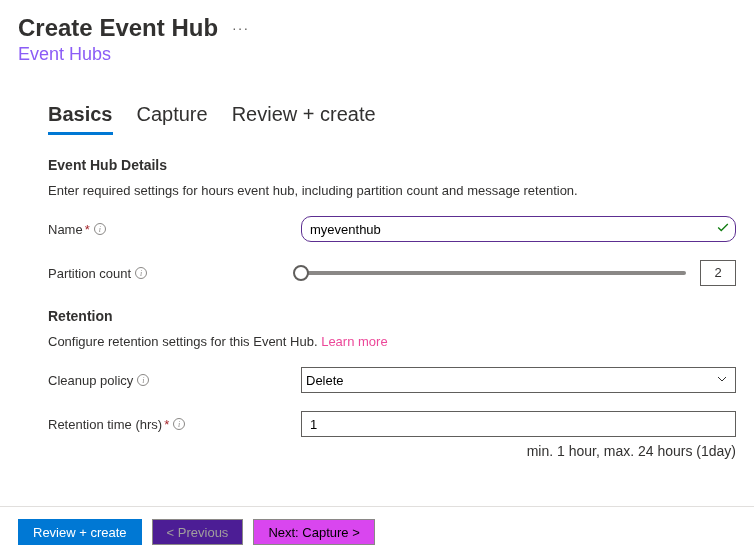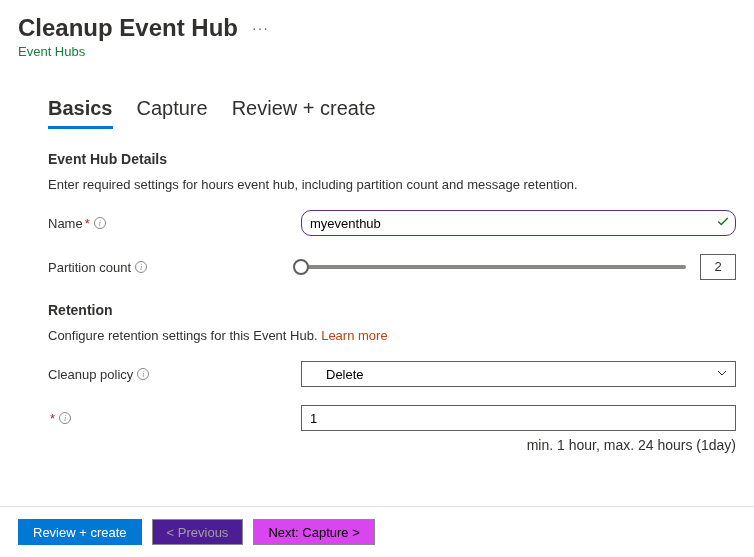--- a/index.html
+++ b/index.html
@@ -9,21 +9,21 @@
     color: #323130;
     background: #fff;
     width: 754px;
     height: 557px;
     position: relative;
   }
   .header { padding: 14px 18px 6px 18px; }
   .title-row { display: flex; align-items: center; gap: 14px; }
   .page-title { font-size: 24px; font-weight: 600; color: #323130; }
   .more-icon { color: #605e5c; font-size: 14px; cursor: pointer; letter-spacing: 1px; }
-  .subtitle { font-size: 13px; color: #15803d; margin-top: 2px; }
+  .subtitle { font-size: 18px; color: #8b5cf6; margin-top: 2px; }
   .content { padding: 0 18px 0 48px; }
   .tabs { display: flex; gap: 24px; margin-top: 26px; border-bottom: none; }
   .tab { font-size: 20px; padding: 6px 0; cursor: pointer; color: #323130; border-bottom: 2px solid transparent; }
   .tab.active { font-weight: 600; border-bottom: 3px solid #0078d4; }
   .section-title { font-size: 14px; font-weight: 600; margin-top: 22px; margin-bottom: 10px; }
   .section-desc { font-size: 13px; color: #323130; margin-bottom: 18px; }
   .form-row { display: flex; align-items: center; margin-bottom: 18px; }
   .form-label { width: 253px; font-size: 13px; display: flex; align-items: center; }
   .req { color: #a4262c; margin-left: 2px; }
   .info-icon {
@@ -47,23 +47,23 @@
   }
   .slider-thumb {
     position: absolute; left: 0; top: 50%; transform: translate(-50%, -50%);
     width: 16px; height: 16px; background: #fff; border: 2px solid #605e5c; border-radius: 50%;
     cursor: pointer;
   }
   .slider-value {
     width: 36px; height: 26px; border: 1px solid #605e5c; text-align: center;
     font-size: 13px; line-height: 24px;
   }
-  .link { color: #c2410c; cursor: pointer; }
+  .link { color: #ec4899; cursor: pointer; }
   .select {
-    width: 100%; height: 26px; border: 1px solid #605e5c; padding: 0 24px 0 24px;
+    width: 100%; height: 26px; border: 1px solid #605e5c; padding: 0 24px 0 4px;
     font-size: 13px; font-family: inherit; background: #fff;
     appearance: none; -webkit-appearance: none;
   }
   .select-wrap { position: relative; width: 100%; }
   .chevron-down {
     position: absolute; right: 8px; top: 6px; pointer-events: none;
   }
   .hint { text-align: right; font-size: 14px; color: #323130; margin-top: 4px; }
   .footer {
     position: absolute; left: 0; right: 0; bottom: 0;
@@ -75,21 +75,21 @@
     border: 1px solid #8a8886; background: #d946ef; cursor: pointer;
   }
   .btn.primary { background: #0078d4; color: #fff; border-color: #0078d4; font-weight: 400; }
   .btn.disabled { color: #a19f9d; cursor: default; background: #4c1d95; }
 </style>
 </head>
 <body>
 
 <div class="header">
   <div class="title-row">
-    <h1 class="page-title">Cleanup Event Hub</h1>
+    <h1 class="page-title">Create Event Hub</h1>
     <span class="more-icon">···</span>
   </div>
   <div class="subtitle">Event Hubs</div>
 </div>
 
 <div class="content">
 
   <div class="tabs">
     <div class="tab active">Basics</div>
     <div class="tab">Capture</div>
@@ -147,20 +147,21 @@
           <svg width="12" height="12" viewBox="0 0 12 12">
               <path d="M2 4 L6 8 L10 4" stroke="#323130" stroke-width="1" fill="none"></path>
             </svg>
         </span>
       </div>
     </div>
   </div>
 
   <div class="form-row" style="margin-bottom:2px;">
     <div class="form-label">
+      <span>Retention time (hrs)</span>
       <span class="req">*</span>
       <span class="info-icon">i</span>
     </div>
     <div class="form-control">
       <input type="text" class="text-input" value="1" style="">
     </div>
   </div>
   <div class="form-row" style="margin-bottom:0;">
     <div class="form-label"></div>
     <div class="form-control">

